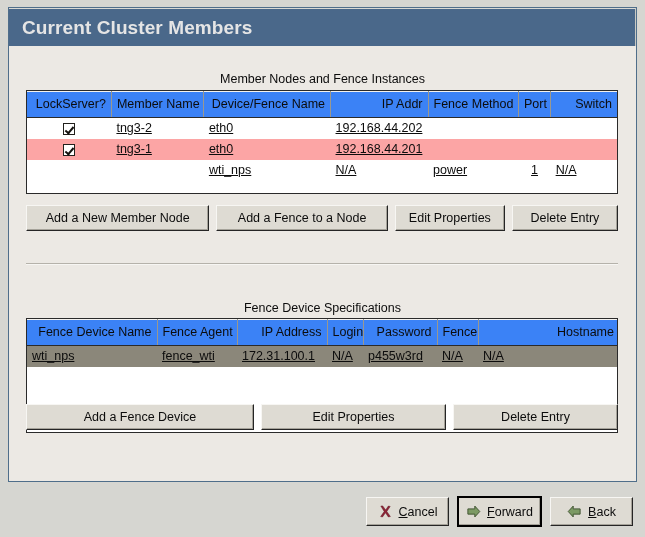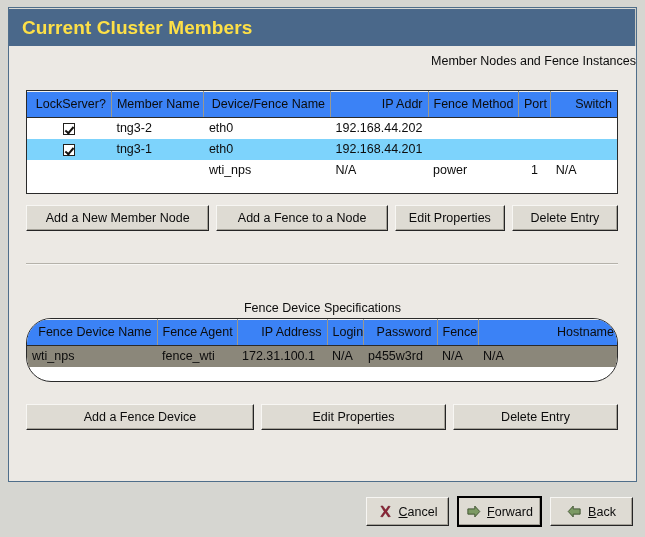--- a/index.html
+++ b/index.html
@@ -31,21 +31,21 @@
     left: 9px; top: 8px;
     width: 627px; height: 38px;
     background: #4a688a;
     border-top: 1px solid #d9d9d4;
     border-right: 1px solid #c8c8c3;
     box-sizing: border-box;
     display: flex;
     align-items: center;
   }
   .titlebar-text {
-    color: #fde047;
+    color: #e5e5e5;
     font-size: 19px;
     font-weight: bold;
     padding-left: 13px;
     letter-spacing: 0.1px;
     white-space: nowrap;
   }
 
   
   .content {
     position: absolute;
@@ -90,22 +90,23 @@
     overflow: hidden;
   }
   table.grid thead th:last-child { border-right: none; }
   table.grid tbody td {
     padding: 2px 5px 3px 5px;
     height: 16px;
     color: #0c0c0c;
     white-space: nowrap;
     overflow: hidden;
     vertical-align: middle;
-  }
-  tr.row-selected-blue td { background: #7dd3fc; color: #ffffff; }
+    text-decoration: underline;
+  }
+  tr.row-selected-blue td { background: #fca5a5; color: #ffffff; }
   tr.row-selected-gray td { background: #8b877a; color: #ffffff; }
   .cell-center { text-align: center; }
 
   
   .chk {
     display: inline-block;
     width: 12px; height: 12px;
     border: 1px solid #22201c;
     background: #ffffff;
     position: relative;
@@ -199,21 +200,21 @@
 <div id="root">
 
   <div class="dialog-frame"></div>
 
   <div class="titlebar">
     <div class="titlebar-text">Current Cluster Members</div>
   </div>
 
   <div class="content">
 
-    <div style="position:absolute; left:0; top:8px; width:627px;text-align:right;" class="section-title">Member Nodes and Fence Instances</div>
+    <div style="position:absolute; left:0; top:26px; width:627px;" class="section-title">Member Nodes and Fence Instances</div>
 
     <div class="table-wrap" style="position:absolute; left:17px; top:44px; width:592px; height:104px;">
       <table class="grid">
         <colgroup>
           <col style="width:84px">
             <col style="width:92px">
             <col style="width:126px">
           <col style="width:97px">
             <col style="width:90px">
             <col style="width:32px">
@@ -270,21 +271,21 @@
       <div class="btn" style="width:185px">Add a New Member Node</div>
       <div class="btn" style="width:173px">Add a Fence to a Node</div>
       <div class="btn" style="width:111px">Edit Properties</div>
       <div class="btn" style="width:107px">Delete Entry</div>
     </div>
 
     <div class="hsep" style="position:absolute; left:17px; top:217px; width:592px;"></div>
 
     <div style="position:absolute; left:0; top:255px; width:627px;" class="section-title">Fence Device Specifications</div>
 
-    <div class="table-wrap" style="position:absolute; left:17px; top:272px; width:592px; height:64px;border-radius:25px;">
+    <div class="table-wrap" style="position:absolute; left:17px; top:272px; width:592px; height:115px;">
       <table class="grid">
         <colgroup>
           <col style="width:130px">
             <col style="width:80px">
             <col style="width:90px">
           <col style="width:36px">
             <col style="width:74px">
             <col style="width:41px">
             <col style="width:141px">
         </colgroup>

